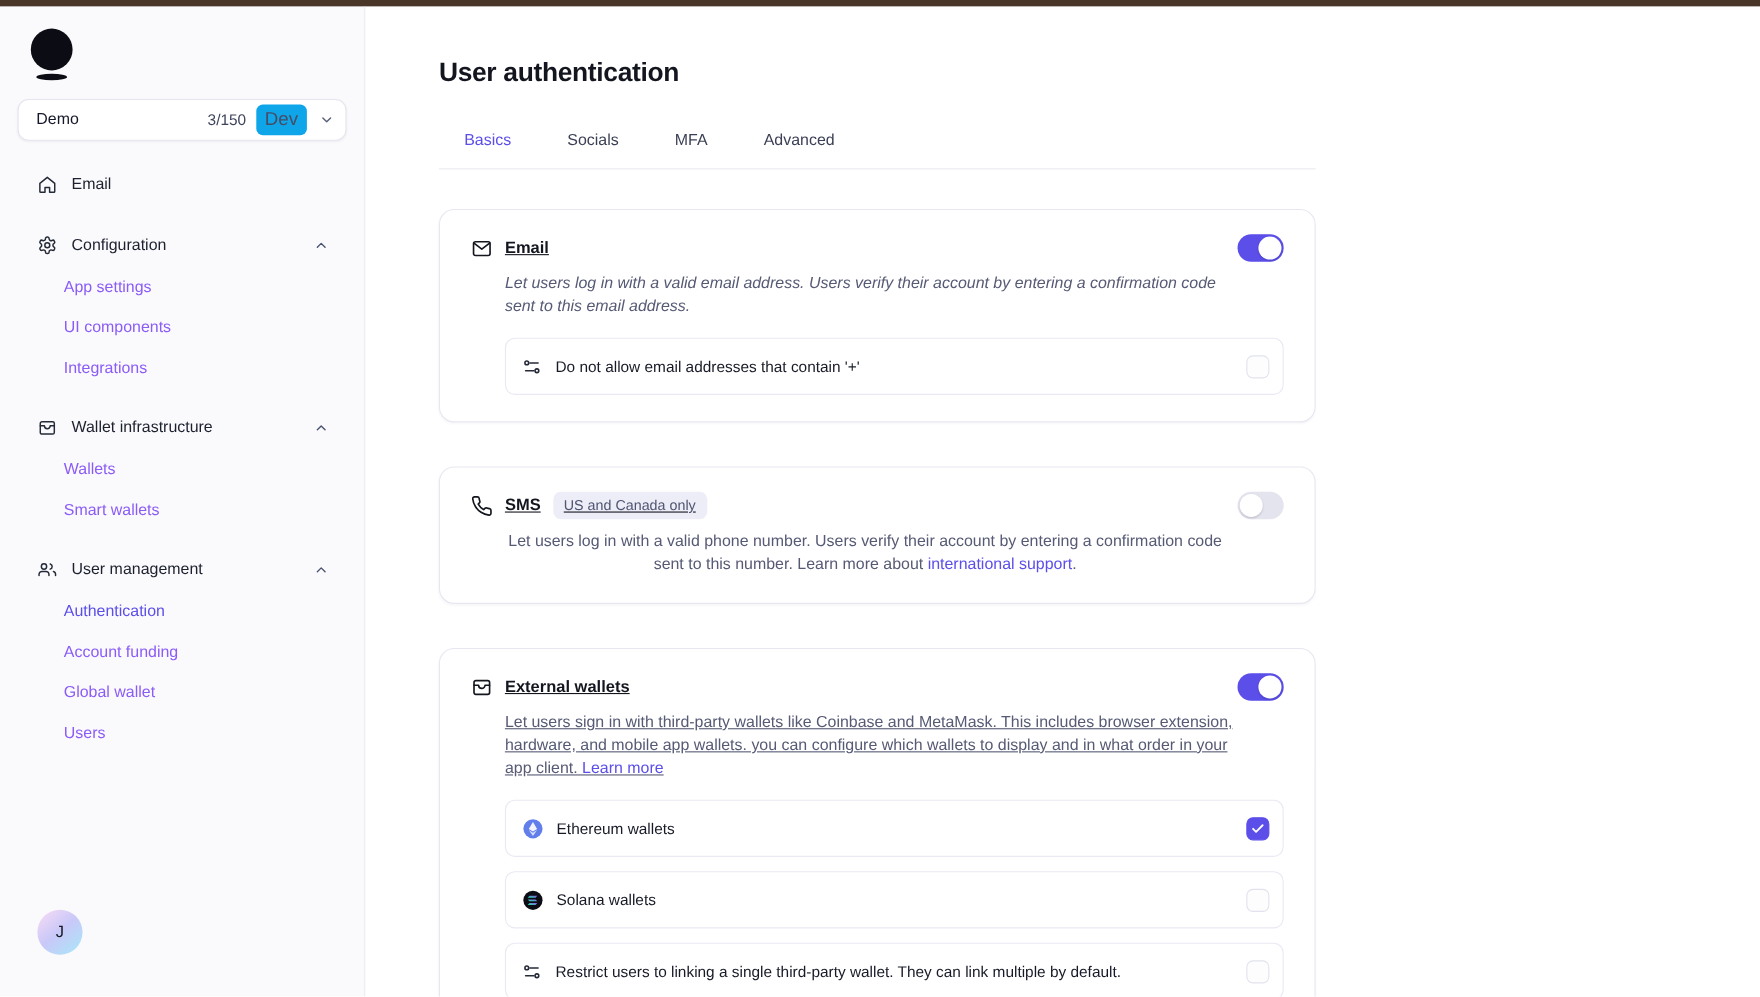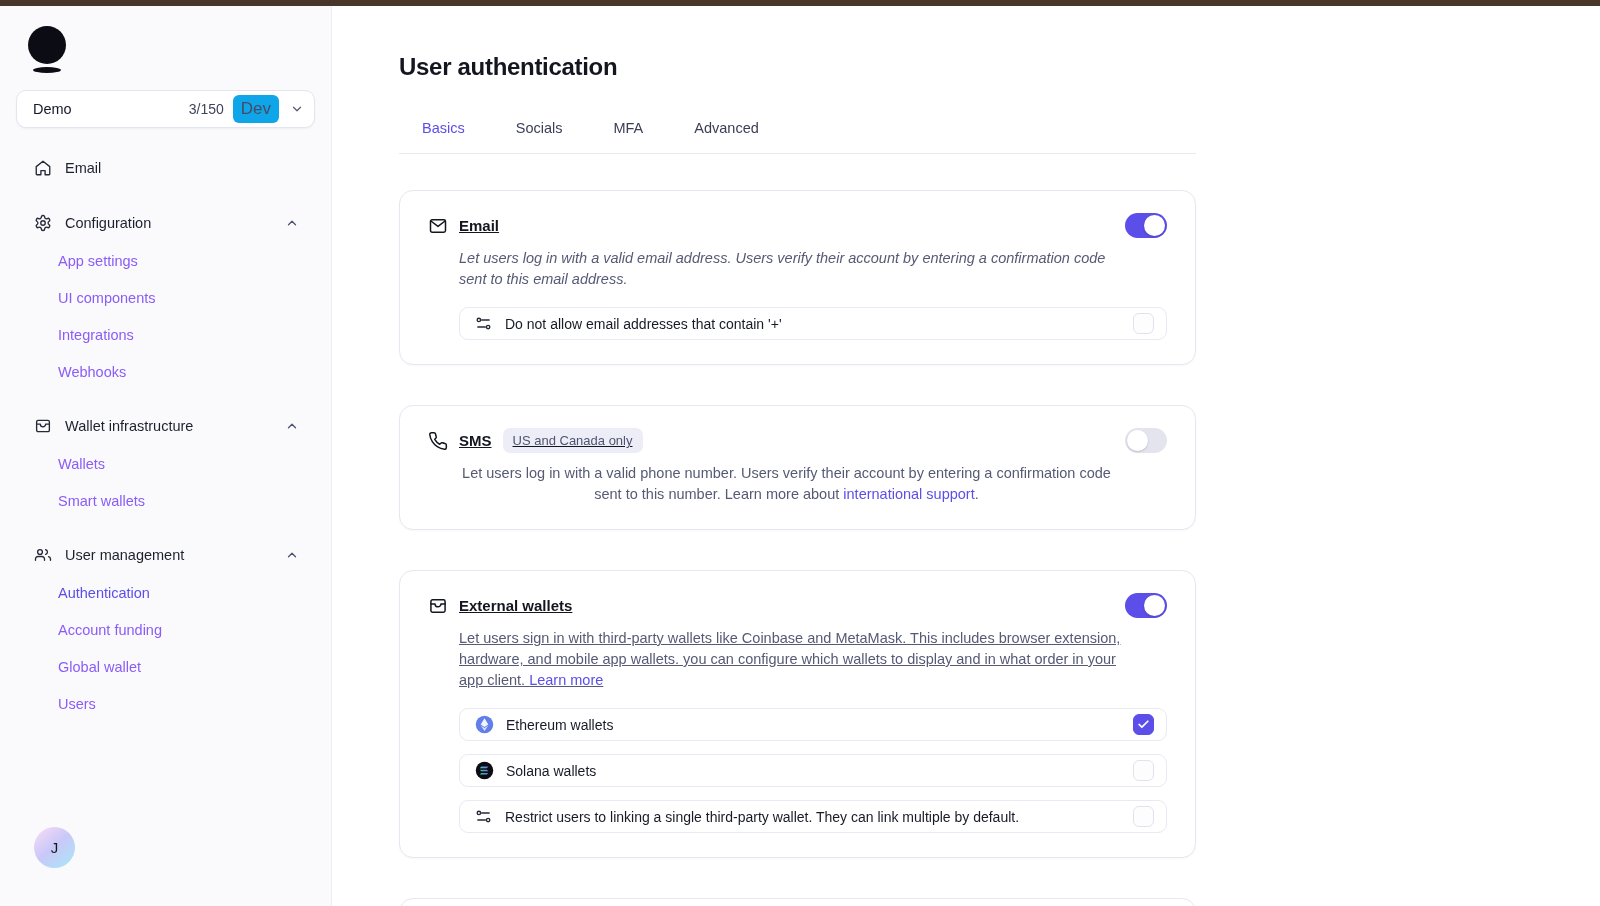--- a/index.html
+++ b/index.html
@@ -62,21 +62,21 @@
     box-shadow:0 1px 2px rgba(20,20,40,.18); }
   .toggle.on .knob { right:2px; }
   .toggle.off .knob { left:2px; }
 
   .card-desc { margin:10px 0 0 31px; font-size:14.5px; line-height:21px; color:#565a74; }
   .w-email { max-width:650px;font-style:italic; }
   .w-sms { max-width:655px;text-align:center; }
   .w-ext { max-width:685px;text-decoration:underline; }
   .desc-link { color:#5b4ee9; font-weight:500; cursor:pointer; }
 
-  .option-row { margin:17px 0 0 31px; height:33px; border:1px solid #e9e9f3; border-radius:9px;
+  .option-row { margin:17px 0 0 31px; height:52px; border:1px solid #e9e9f3; border-radius:9px;
     display:flex; align-items:center; padding:0 12px 0 15px; background:#fff; }
   .option-row + .option-row { margin-top:13px; }
   .option-icon { width:17px; height:17px; color:#262a38; margin-right:13px; display:flex; }
   .coin-icon { width:19px; height:19px; margin-right:12px; display:flex; }
   .option-label { font-size:14px; color:#181b27; flex:1; }
   .checkbox { width:21px; height:21px; border-radius:6px; border:1.5px solid #e2e2ee;
     background:#fdfdfe; cursor:pointer; display:flex; align-items:center; justify-content:center; }
   .checkbox.checked { background:#5b4ee9; border-color:#5b4ee9; }
 
   svg { display:block; }
@@ -132,23 +132,20 @@
           </span>
         </div>
         <div class="nav-sub">
             <span>App settings</span>
           </div>
         <div class="nav-sub">
             <span>UI components</span>
           </div>
         <div class="nav-sub">
             <span>Integrations</span>
-          </div>
-        <div class="nav-sub">
-            <span>Webhooks</span>
           </div>
       </div>
 
       <div class="nav-group">
         <div class="nav-item">
           <span class="nicon">
             <svg width="18" height="18" viewBox="0 0 24 24" fill="none" stroke="currentColor" stroke-width="1.8" stroke-linecap="round" stroke-linejoin="round">
                 <rect x="3.5" y="4.5" width="17" height="15" rx="2"></rect>
                 <path d="M3.5 9.5h5a3.5 3.5 0 0 0 7 0h5"></path>
               </svg>

